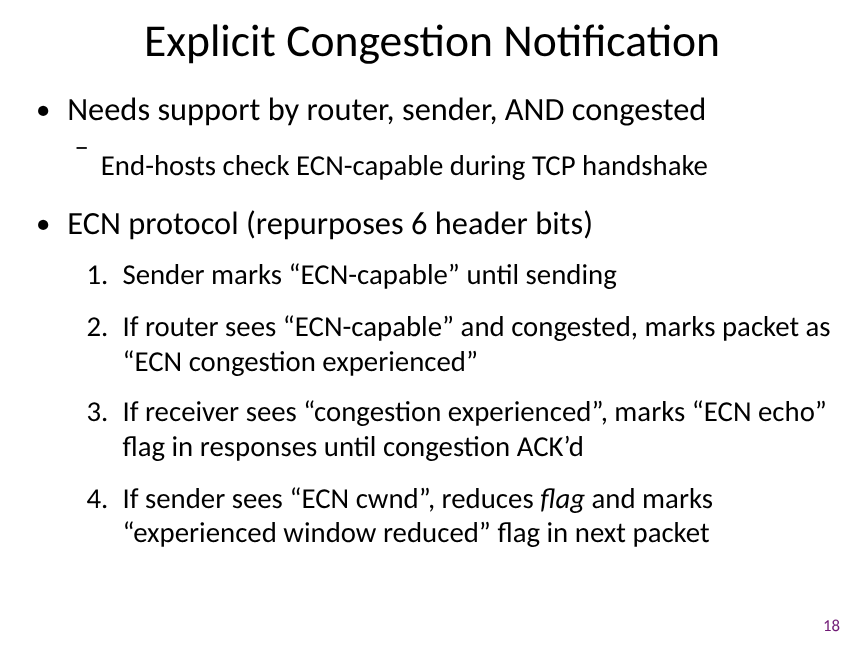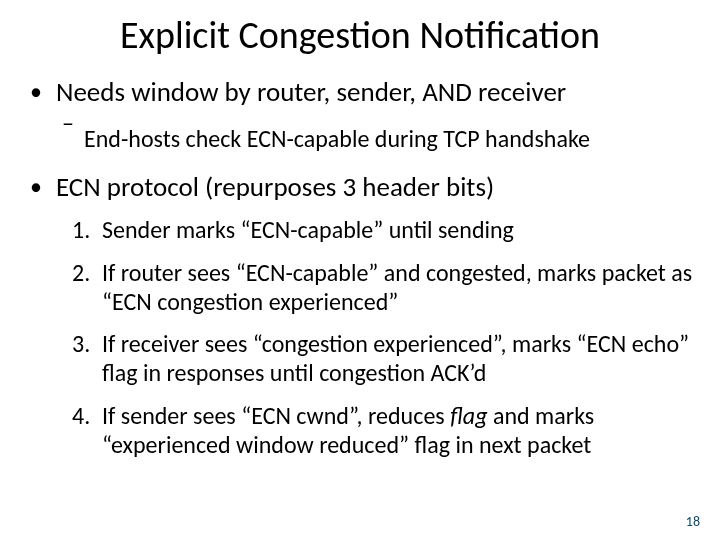--- a/index.html
+++ b/index.html
@@ -76,44 +76,44 @@
     width: 30px;
     flex: 0 0 30px;
   }
   .num .text { flex: 1; }
   .italic { font-style: italic; }
   .pagenum {
     position: absolute;
     right: 20px;
     bottom: 10px;
     font-size: 14px;
-    color: #0c4a6e;
+    color: #701a75;
   }
 </style>
 </head>
 <body>
 
 <div class="slide">
 
   <div class="title">Explicit Congestion Notification</div>
 
   <div class="body">
 
     <div class="lvl1">
       <div class="bullet">•</div>
-      <div class="text">Needs window by router, sender, AND receiver</div>
+      <div class="text">Needs support by router, sender, AND congested</div>
     </div>
     <div class="lvl2">
       <div class="dash">–</div>
       <div class="text">End-hosts check ECN-capable during TCP handshake</div>
     </div>
 
     <div class="lvl1">
       <div class="bullet">•</div>
-      <div class="text">ECN protocol (repurposes 3 header bits)</div>
+      <div class="text">ECN protocol (repurposes 6 header bits)</div>
     </div>
 
     <div class="num">
       <div class="n">1.</div>
       <div class="text">Sender marks “ECN-capable” until sending</div>
     </div>
 
     <div class="num">
       <div class="n">2.</div>
       <div class="text">If router sees “ECN-capable” and congested, marks packet as “ECN congestion experienced”</div>

